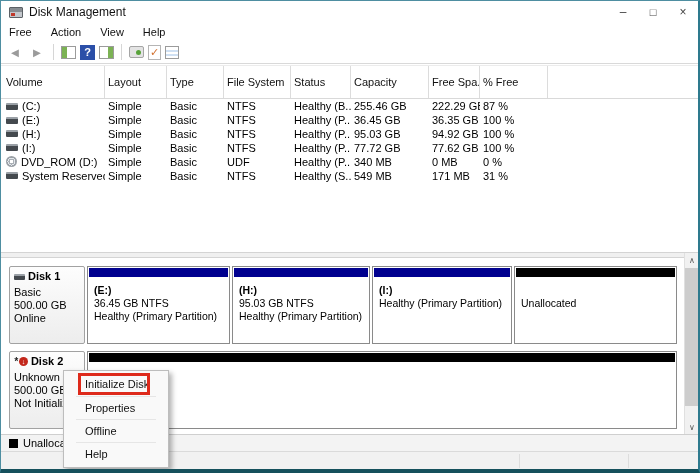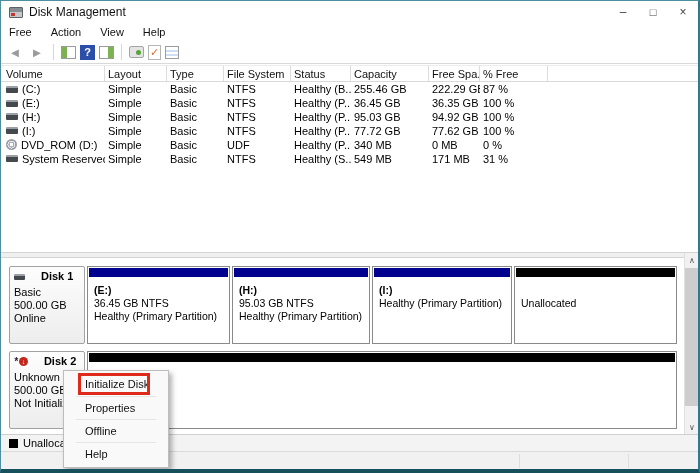--- a/index.html
+++ b/index.html
@@ -37,21 +37,21 @@
   .tbi[data-icon="action-pane"]{width:15px;height:13px;border:1px solid #9b9b9b;background:linear-gradient(90deg,#fff 0 8px,#7cb254 8px)}
   .tbi[data-icon="disk-view"]{width:15px;height:12px;border:1px solid #a5a5a5;background:#e4e4e4;border-radius:2px}
   .tbi[data-icon="disk-view"]::before{content:"";width:5px;height:5px;border-radius:50%;background:#58a33a;position:absolute;right:2px;top:3px}
   .tbi[data-icon="check-doc"]{width:13px;height:15px;border:1px solid #b5b5b5;background:#fff}
   .tbi[data-icon="check-doc"]::before{content:"✓";color:#d2702e;font-size:11px;font-weight:bold}
   .tbi[data-icon="fields"]{width:14px;height:13px;border:1px solid #9b9b9b;
     background:linear-gradient(#fff 0 3px,#cfe0f3 3px 5px,#fff 5px 7px,#cfe0f3 7px 9px,#fff 9px)}
 
   
   .listpane{position:absolute;left:0;top:64px;width:100%;height:187px;background:#fff}
-  .lheader{display:flex;height:17px;border-bottom:1px solid #d9d9d9;border-top:1px solid #ececec;align-items:flex-end;padding-left:4px}
+  .lheader{display:flex;height:34px;border-bottom:1px solid #d9d9d9;border-top:1px solid #ececec;align-items:flex-end;padding-left:4px}
   .hc{height:100%;display:flex;align-items:center;border-right:1px solid #dcdcdc;padding-left:3px;color:#111;overflow:hidden;white-space:nowrap}
   .lheader .hc:nth-child(1){width:100px;padding-left:1px}
   .lheader .hc:nth-child(2){width:62px}
   .lheader .hc:nth-child(3){width:57px}
   .lheader .hc:nth-child(4){width:67px}
   .lheader .hc:nth-child(5){width:60px}
   .lheader .hc:nth-child(6){width:78px}
   .lheader .hc:nth-child(7){width:51px}
   .lheader .hc:nth-child(8){width:68px}
   .hfill{flex:1;height:100%}
@@ -67,21 +67,21 @@
   
   .splitter{position:absolute;left:0;top:251px;width:100%;height:6px;background:#f0f0f0;border-top:1px solid #d4d4d4;border-bottom:1px solid #d4d4d4}
 
   
   .graphpane{position:absolute;left:0;top:257px;width:100%;height:176px;background:#fff}
   .diskrow{position:absolute;left:8px;display:flex}
   .diskrow.d1{top:8px;height:78px}
   .diskrow.d2{top:93px;height:78px}
   .dlabel{width:76px;height:100%;border:1px solid #a2a2a2;border-radius:2px;background:linear-gradient(#fdfdfd,#ededed);
     padding:3px 0 0 4px;line-height:13px;white-space:nowrap;overflow:hidden}
-  .dname{font-weight:bold;display:flex;align-items:center;gap:16px;margin-bottom:3px}
+  .dname{font-weight:bold;display:flex;align-items:center;gap:3px;margin-bottom:3px}
   .dglyph{width:11px;height:6px;border-radius:1px;background:linear-gradient(#9aa0a6 0 2px,#44494e 2px);flex:none}
   .noinit-icon{display:inline-flex;align-items:center;flex:none}
   .noinit-icon::before{content:"*";color:#222;font-size:10px;margin-right:1px}
   .noinit-icon::after{content:"↓";width:9px;height:9px;border-radius:50%;background:#c3271b;color:#fff;
     font-size:7px;line-height:9px;text-align:center;font-weight:bold}
   .parts{display:flex;gap:2px;margin-left:2px;height:100%}
   .part{height:100%;border:1px solid #8a8a8a;background:#fff;overflow:hidden}
   .pbar{height:9px;margin:1px}
   .ptext{padding:6px 0 0 6px;line-height:13px;font-size:10.5px;white-space:nowrap}
   .pline{min-height:13px}

